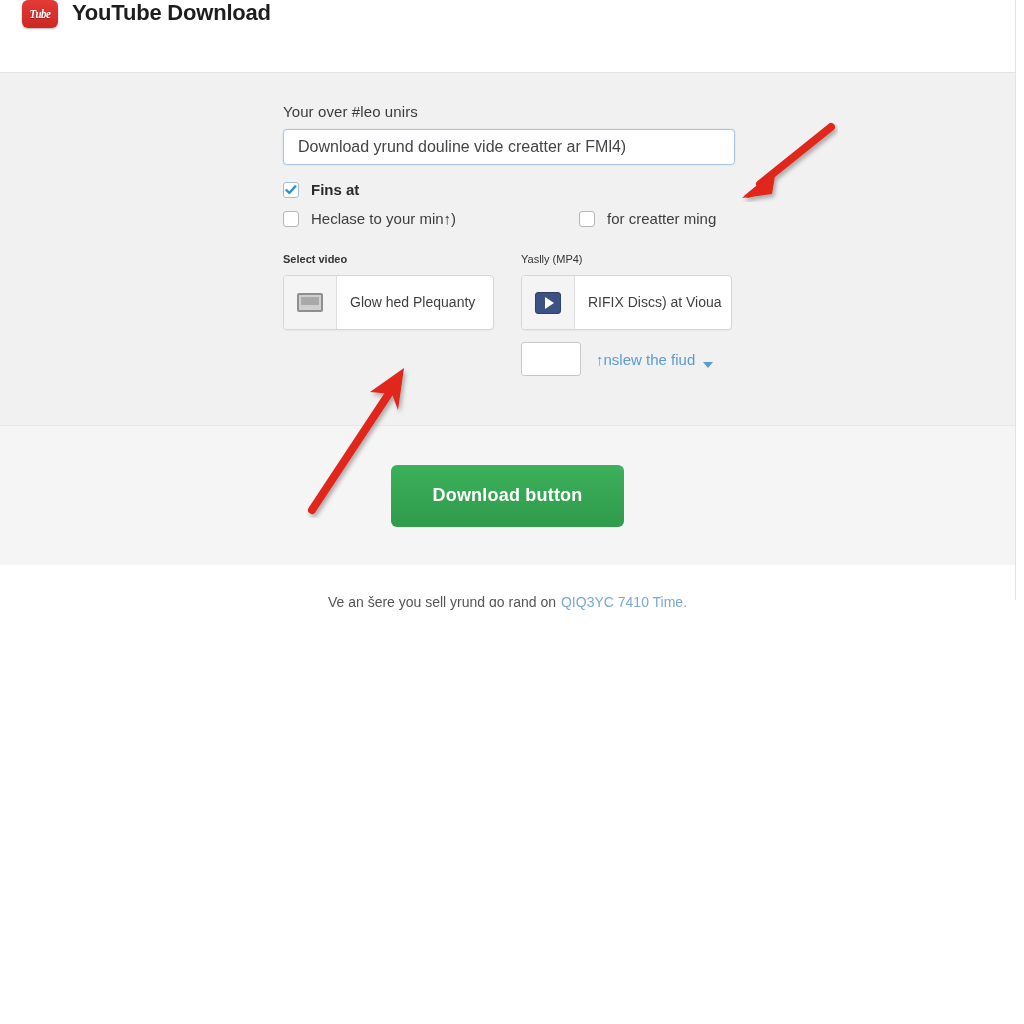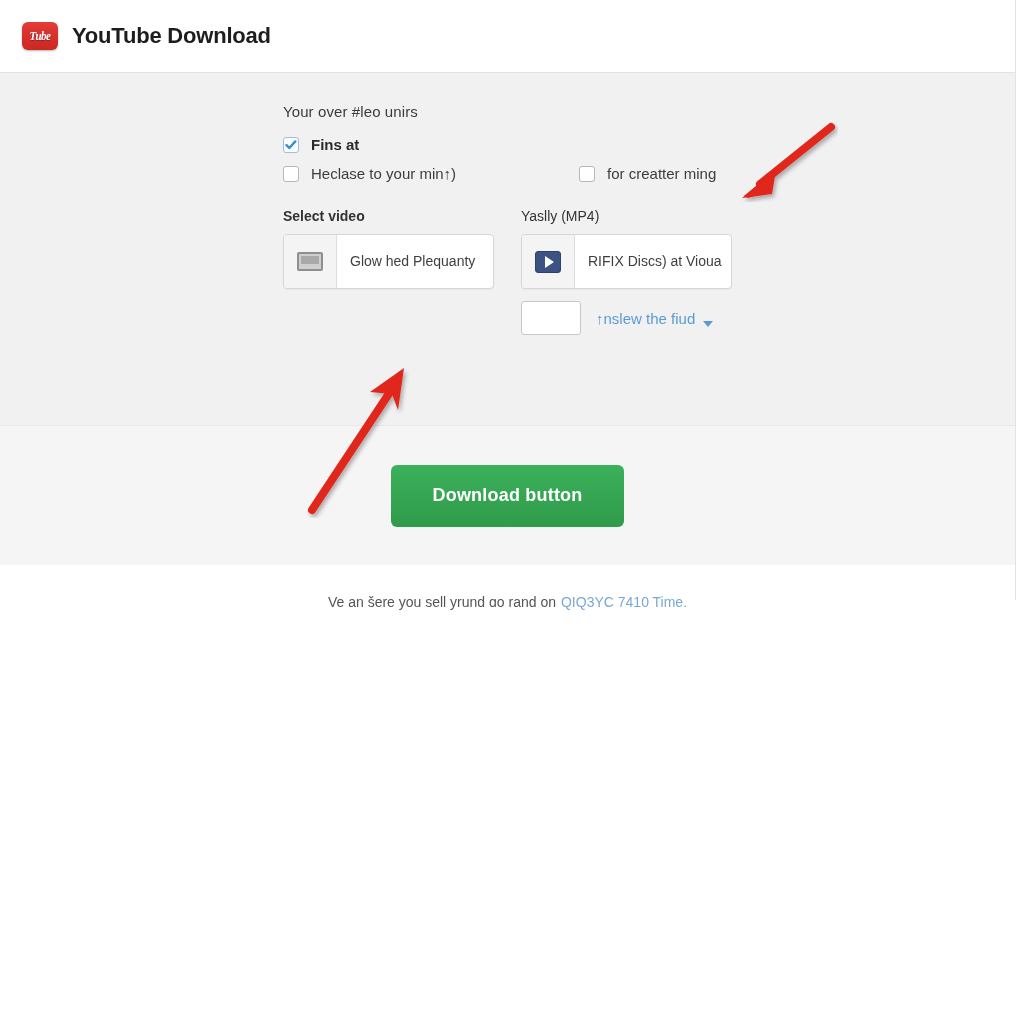--- a/index.html
+++ b/index.html
@@ -25,21 +25,20 @@
     border-right: 1px solid #e3e3e3;
     box-sizing: border-box;
   }
 
   
   .header {
     height: 73px;
     background: #ffffff;
     border-bottom: 1px solid #e4e4e4;
     display: flex;
-    align-items: center;
     padding-left: 22px;
     box-sizing: border-box;
   }
   .logo {
     width: 36px;
     height: 28px;
     border-radius: 6px;
     background: linear-gradient(180deg,#e33b36 0%,#cc2723 100%);
     box-shadow: 0 1px 2px rgba(0,0,0,.3);
     display: flex;
@@ -142,21 +141,21 @@
   }
 
   
   .cols {
     display: flex;
     margin-top: 26px;
   }
   .col-right { margin-left: 27px; }
 
   .col-title {
-    font-size: 14px;
+    font-size: 11px;
     color: #333333;
     margin-bottom: 10px;
   }
   .col-title.bold { font-weight: bold; }
 
   .card {
     width: 211px;
     height: 55px;
     background: #ffffff;
     border: 1px solid #d6d6d6;
@@ -313,20 +312,21 @@
     <div class="logo">
       <span class="logo-text">Tube</span>
     </div>
     <div class="app-title">YouTube Download</div>
   </div>
 
   <div class="panel">
     <div class="panel-inner">
 
       <div class="field-label">Your over #leo unirs</div>
+      <input class="url-input" type="text" value="Download yrund douline vide creatter ar FMl4)" style="">
 
       
       <div class="cb-row">
         <div class="cb-item">
           <span class="cbox checked">
             <svg width="12" height="12" viewBox="0 0 12 12">
               <path d="M1.5 6.2 L4.3 9 L10.3 2.4" stroke="#2f8fd8" stroke-width="2.4" fill="none" stroke-linecap="round" stroke-linejoin="round"></path>
             </svg>
           </span>
           <span class="cb-label bold">Fins at</span>

